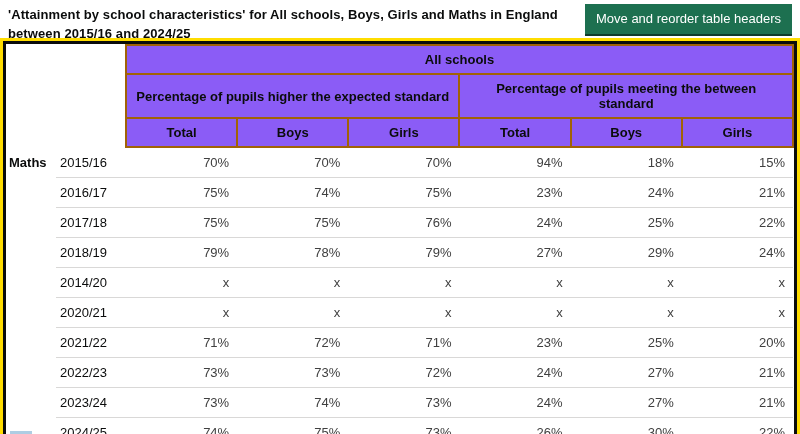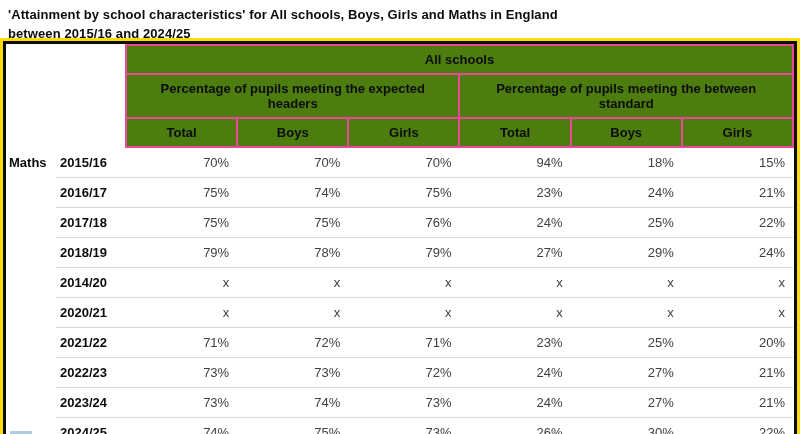--- a/index.html
+++ b/index.html
@@ -50,22 +50,22 @@
   table.data-table {
     border-collapse: collapse;
     width: 100%;
     font-size: 13px;
     table-layout: fixed;
   }
   col.c-subject { width: 50px; }
   col.c-year { width: 70px; }
   col.c-val { width: auto; }
   thead th {
-    background: #4d7c0f;
-    border: 2px solid #ec4899;
+    background: #8b5cf6;
+    border: 2px solid #a16207;
     font-weight: bold;
     padding: 6px 8px;
     text-align: center;
     color: #0b0c0c;
   }
   thead th.blank {
     background: #ffffff;
     border: none;
   }
   tbody th, tbody td {
@@ -74,21 +74,21 @@
   }
   tbody th.subject-cell {
     text-align: left;
     font-weight: bold;
     vertical-align: top;
     padding: 8px 2px 0 3px;
     border: none;
   }
   tbody th.year-cell {
     text-align: left;
-    font-weight: bold;
+    font-weight: normal;
     border-bottom: 1px solid #d9d8d7;
     padding-left: 4px;
   }
   tbody td.value-cell {
     text-align: right;
     color: #404040;
     border-bottom: 1px solid #d9d8d7;
   }
   .clipped-link {
     position: absolute;
@@ -98,20 +98,21 @@
     height: 3px;
     overflow: hidden;
     background: #aecde3;
   }
 </style>
 </head>
 <body>
 
 <div class="topbar">
   <div class="page-title">'Attainment by school characteristics' for All schools, Boys, Girls and Maths in England between 2015/16 and 2024/25</div>
+  <button class="reorder-btn">Move and reorder table headers</button>
 </div>
 
 <div class="table-wrap">
   <table class="data-table">
     <colgroup>
       <col class="c-subject">
         <col class="c-year">
       <col class="c-val">
         <col class="c-val">
         <col class="c-val">
@@ -119,21 +120,21 @@
         <col class="c-val">
         <col class="c-val">
     </colgroup>
     <thead>
       <tr>
         <th class="blank" colspan="2"></th>
         <th colspan="6">All schools</th>
       </tr>
       <tr>
         <th class="blank" colspan="2"></th>
-        <th colspan="3">Percentage of pupils meeting the expected headers</th>
+        <th colspan="3">Percentage of pupils higher the expected standard</th>
         <th colspan="3">Percentage of pupils meeting the between standard</th>
       </tr>
       <tr>
         <th class="blank" colspan="2"></th>
         <th>Total</th>
         <th>Boys</th>
         <th>Girls</th>
         <th>Total</th>
         <th>Boys</th>
         <th>Girls</th>

